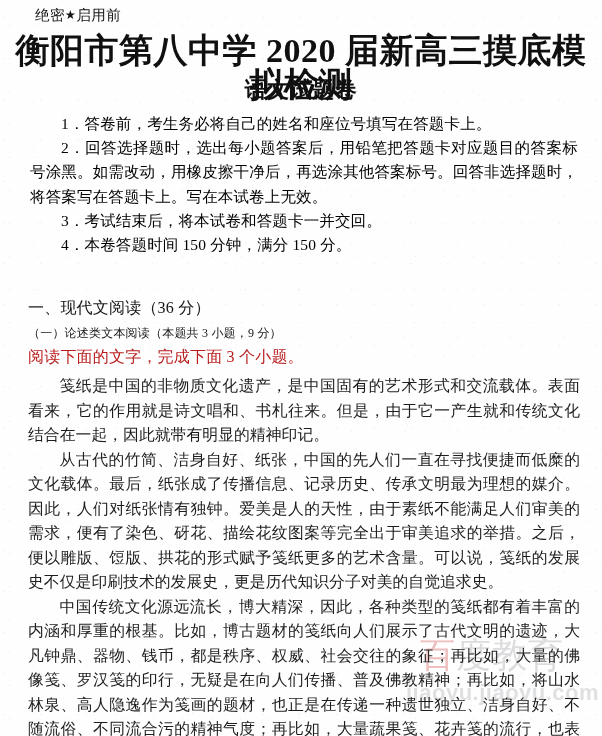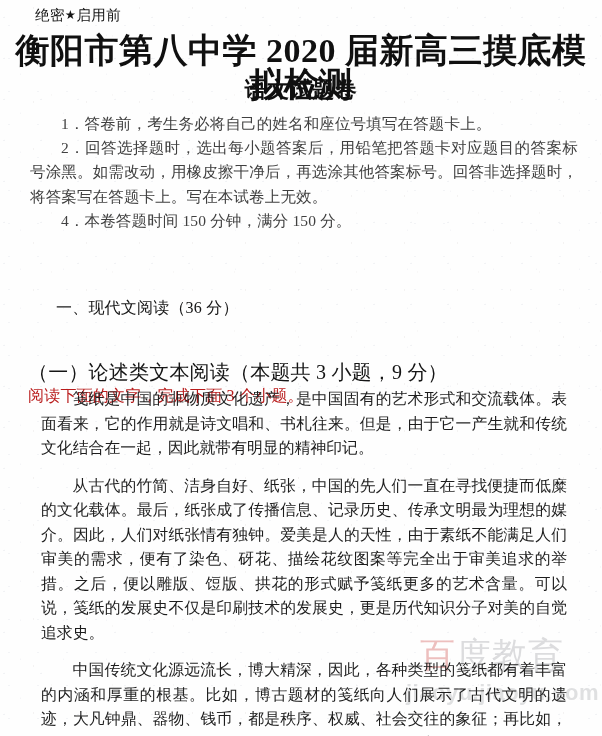--- a/index.html
+++ b/index.html
@@ -101,60 +101,58 @@
     color: #121212;
     font-family: "Liberation Sans", "DejaVu Sans", sans-serif;
   }
   .notice-item {
     font-size: 15.5px;
     line-height: 24.2px;
     letter-spacing: .15px;
     text-indent: 2em;
     text-align: justify;
     text-justify: inter-ideograph;
-    color: #404040;
+    color: #000000;
   }
 
   
   .section-block {
     position: absolute;
     left: 28px;
     top: 296px;
     width: 552px;
   }
   .section-heading {
     font-size: 16px;
     line-height: 24.5px;
     letter-spacing: .2px;
     color: #151515;
-    margin-left: 28px;
   }
   .section-sub {
-    font-size: 20px;
+    font-size: 12px;
     line-height: 24.5px;
     letter-spacing: .2px;
     color: #151515;
-    margin-top: 39px;
   }
   .section-lead {
     font-size: 16px;
     line-height: 24.5px;
     letter-spacing: .2px;
     color: #b91c1c;
   }
 
   
   .passage {
     position: absolute;
     left: 28px;
     top: 374px;
     width: 552px;
   }
   .passage p {
-    margin: 13px;
+    margin: 0;
     font-size: 15.8px;
     line-height: 24.5px;
     letter-spacing: .05px;
     text-indent: 2em;
     text-align: justify;
     text-justify: inter-ideograph;
     color: #1d1d1d;
   }
 
   
@@ -208,20 +206,21 @@
   <div class="content">
 
     <div class="secrecy-line"><span>绝密</span><span class="star-glyph">★</span><span>启用前</span></div>
 
     <div class="doc-title">衡阳市第八中学 2020 届新高三摸底模拟检测</div>
     <div class="doc-subtitle">语文试题卷</div>
 
     <div class="notice">
       <div class="notice-item">1．答卷前，考生务必将自己的姓名和座位号填写在答题卡上。</div>
       <div class="notice-item">2．回答选择题时，选出每小题答案后，用铅笔把答题卡对应题目的答案标号涂黑。如需改动，用橡皮擦干净后，再选涂其他答案标号。回答非选择题时，将答案写在答题卡上。写在本试卷上无效。</div>
+      <div class="notice-item">3．考试结束后，将本试卷和答题卡一并交回。</div>
       <div class="notice-item">4．本卷答题时间 150 分钟，满分 150 分。</div>
     </div>
 
     <div class="section-block">
       <div class="section-heading">一、现代文阅读（36 分）</div>
       <div class="section-sub">（一）论述类文本阅读（本题共 3 小题，9 分）</div>
       <div class="section-lead">阅读下面的文字，完成下面 3 个小题。</div>
     </div>
 
     <div class="passage">

